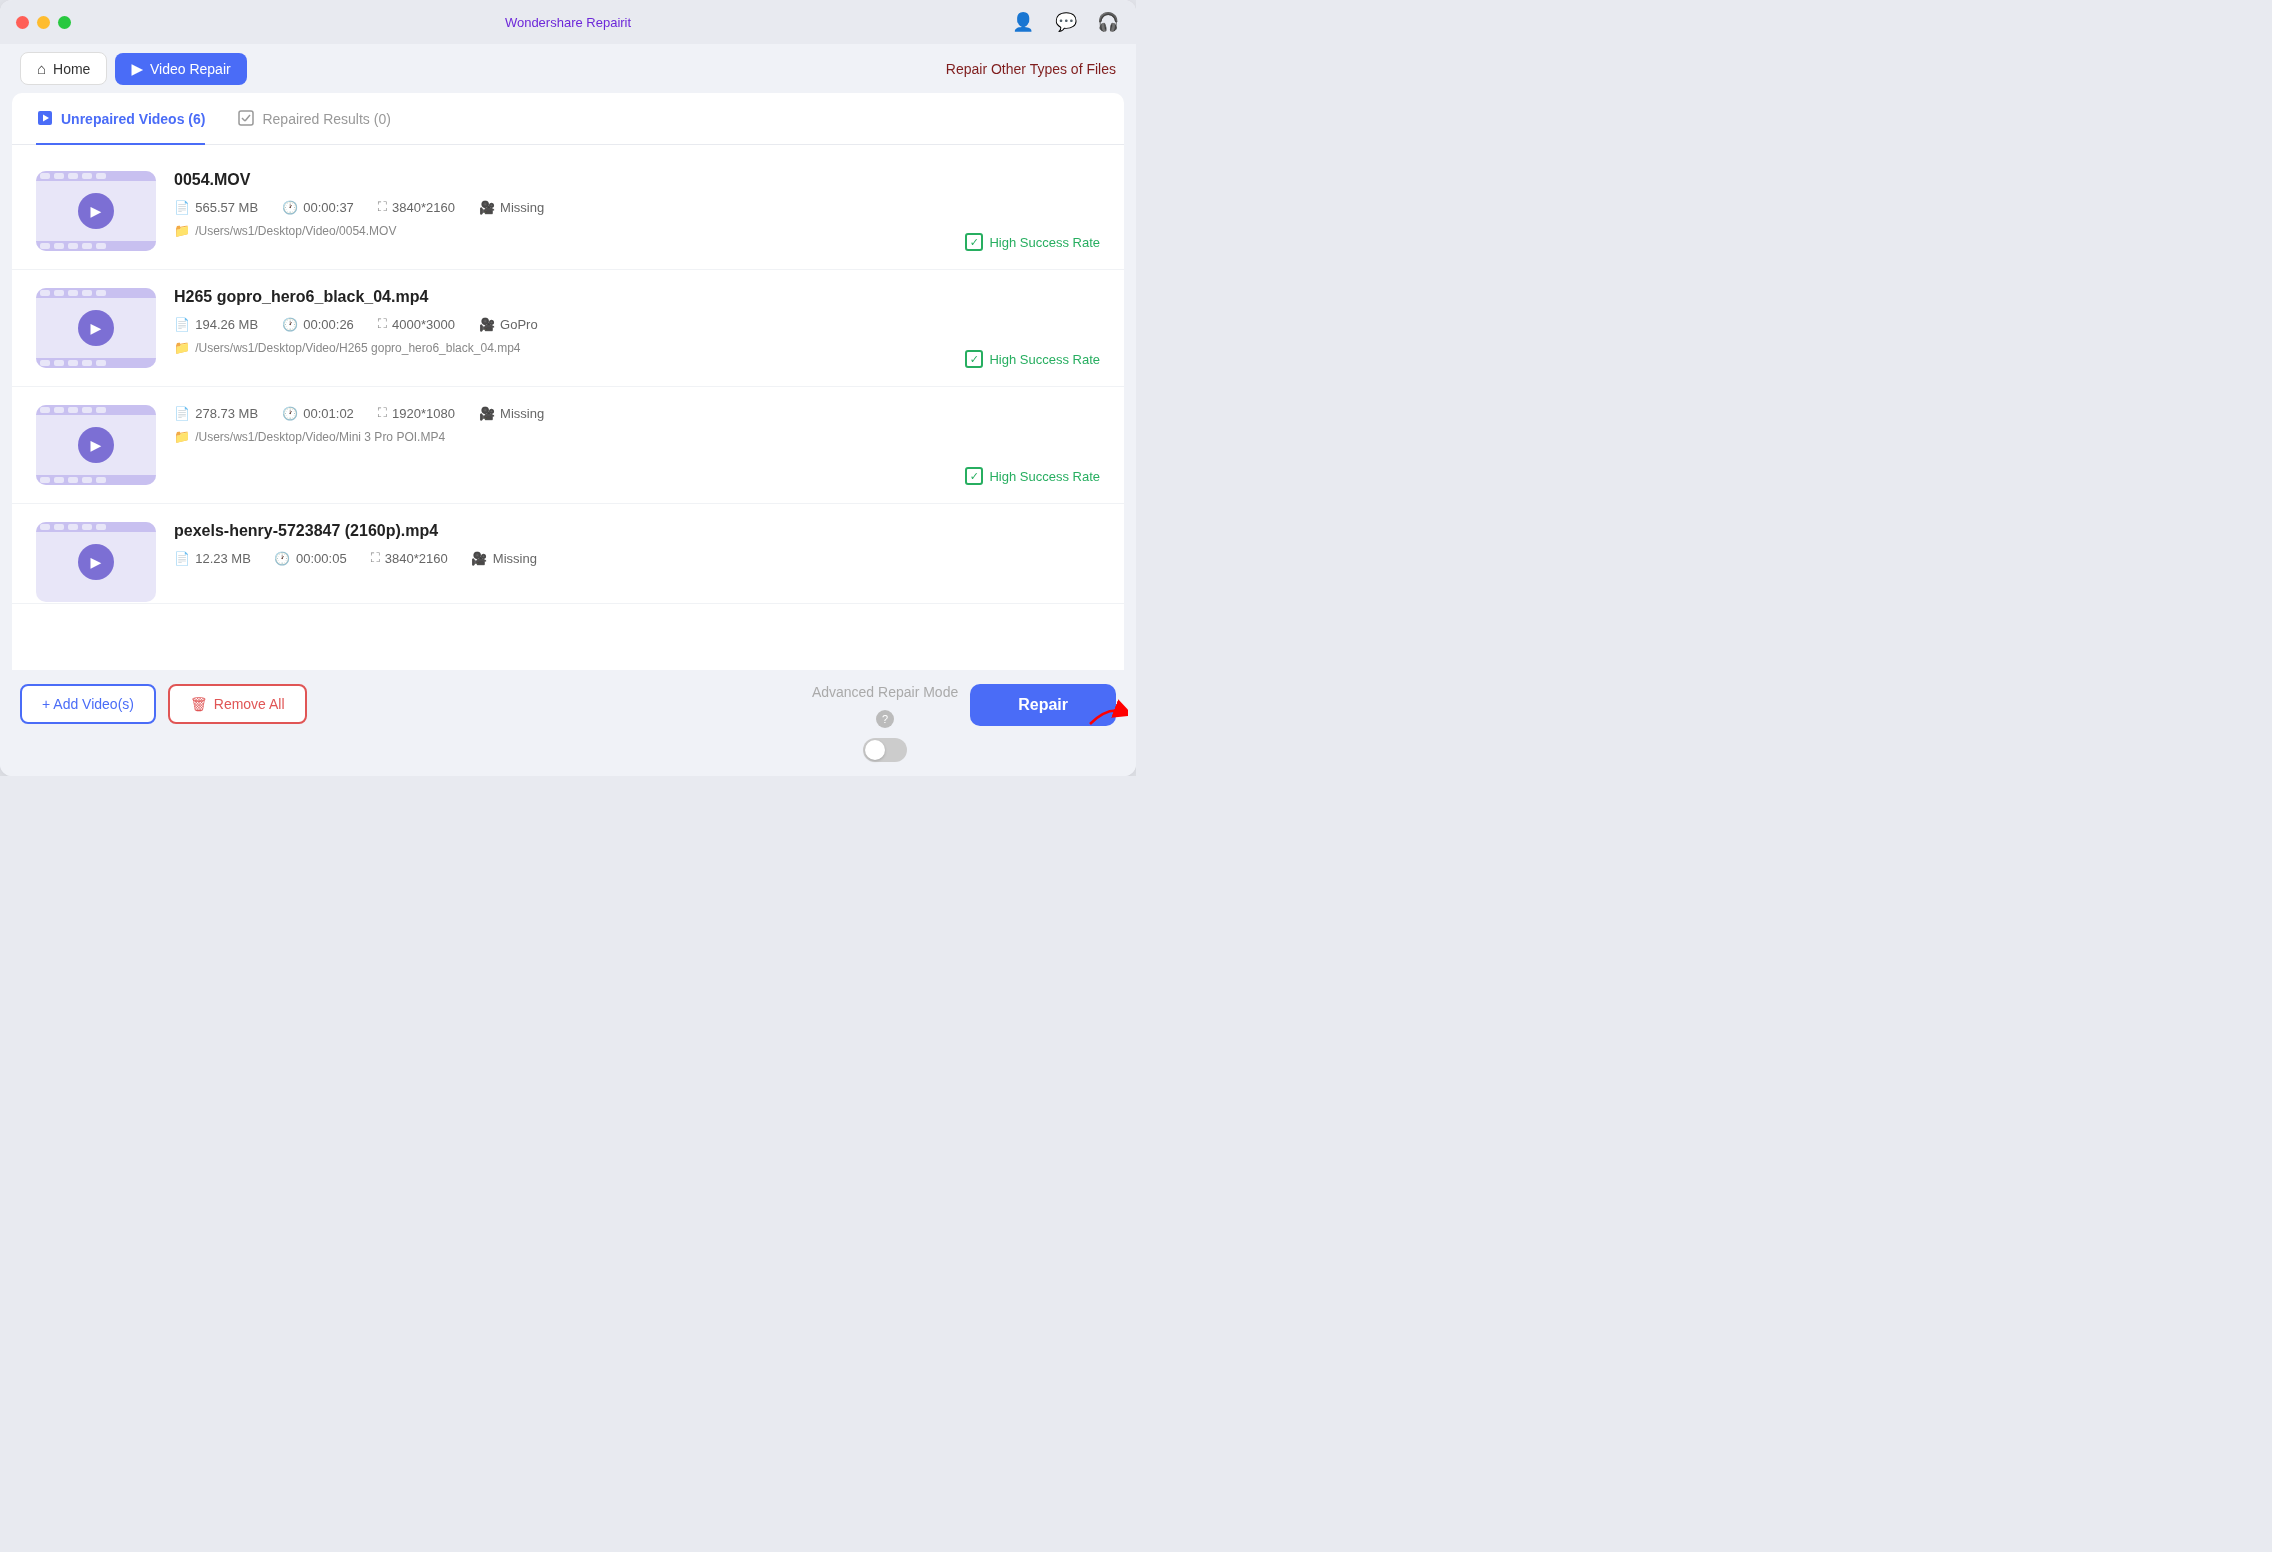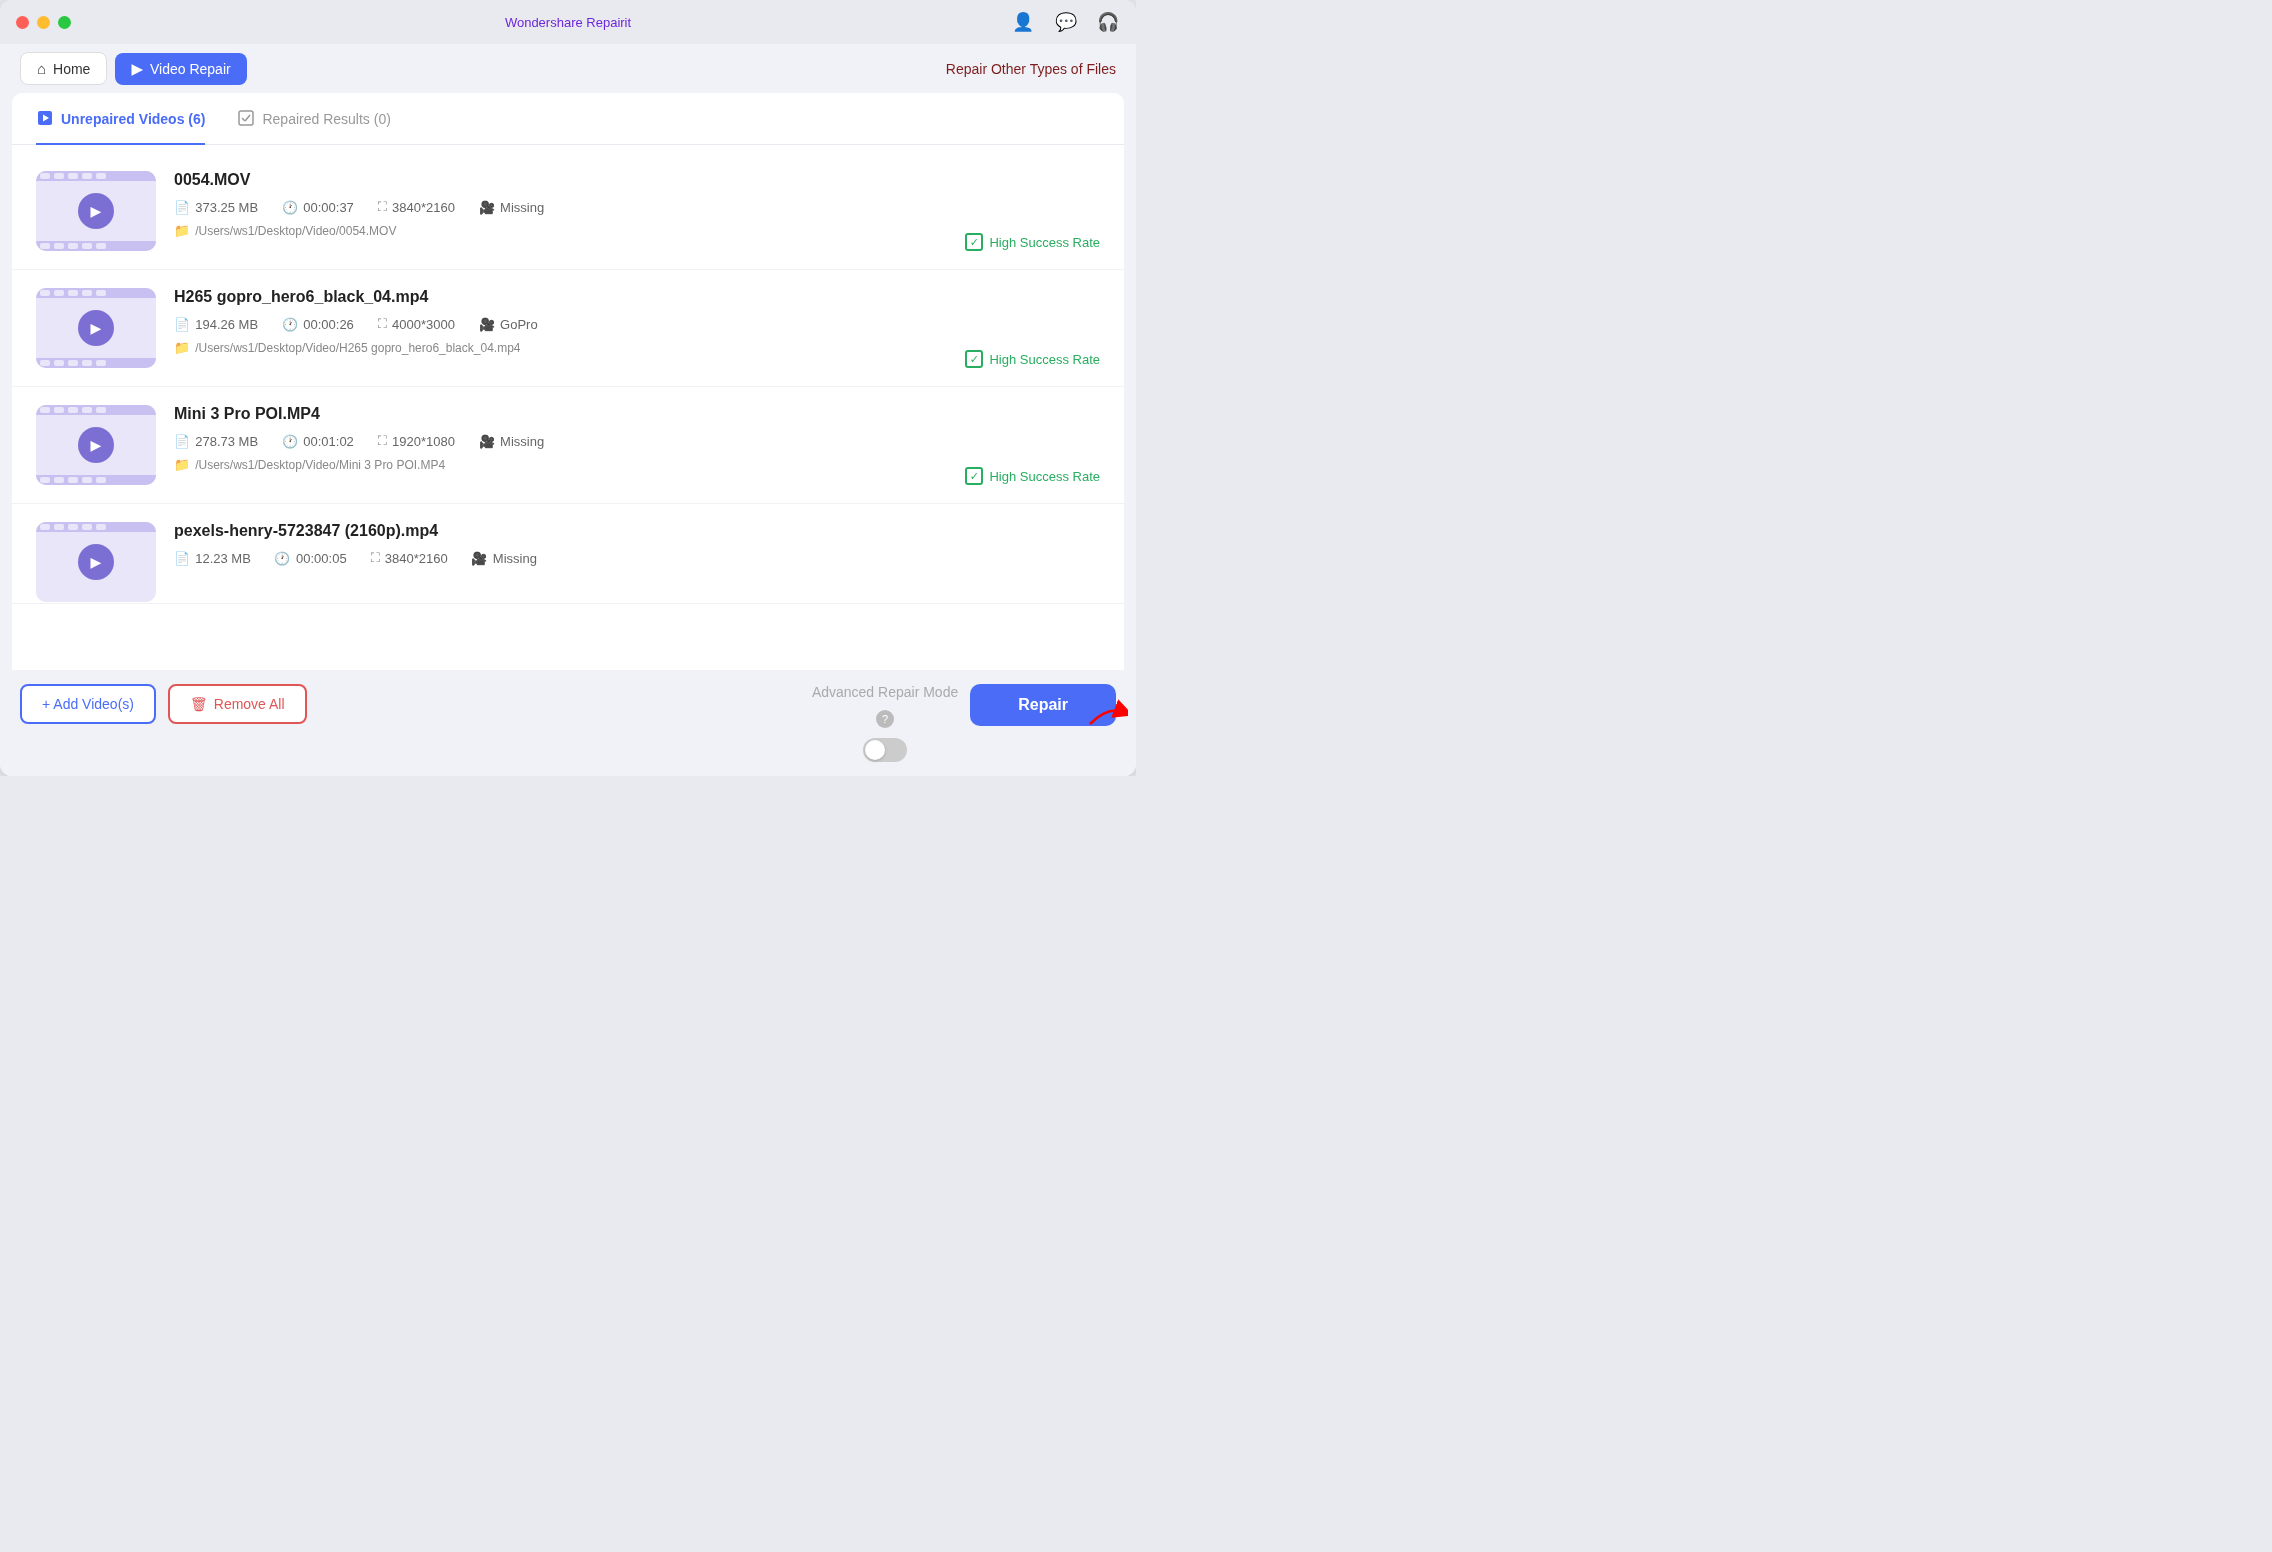--- a/index.html
+++ b/index.html
@@ -425,21 +425,21 @@
             <div class="film-hole"></div>
             <div class="film-hole"></div>
             <div class="film-hole"></div>
           </div>
         </div>
         <div class="video-info">
           <div class="video-name">0054.MOV</div>
           <div class="video-meta">
             <span class="meta-item">
               <span class="meta-icon">📄</span>
-              <span>373.25 MB</span>
+              <span>565.57 MB</span>
             </span>
             <span class="meta-item">
               <span class="meta-icon">🕐</span>
               <span>00:00:37</span>
             </span>
             <span class="meta-item">
               <span class="meta-icon">⛶</span>
               <span>3840*2160</span>
             </span>
             <span class="meta-item">
@@ -519,21 +519,20 @@
           <div class="play-btn-circle">▶</div>
           <div class="film-strip-bottom">
             <div class="film-hole"></div>
             <div class="film-hole"></div>
             <div class="film-hole"></div>
             <div class="film-hole"></div>
             <div class="film-hole"></div>
           </div>
         </div>
         <div class="video-info">
-          <div class="video-name">Mini 3 Pro POI.MP4</div>
           <div class="video-meta">
             <span class="meta-item">
               <span class="meta-icon">📄</span>
               <span>278.73 MB</span>
             </span>
             <span class="meta-item">
               <span class="meta-icon">🕐</span>
               <span>00:01:02</span>
             </span>
             <span class="meta-item">

